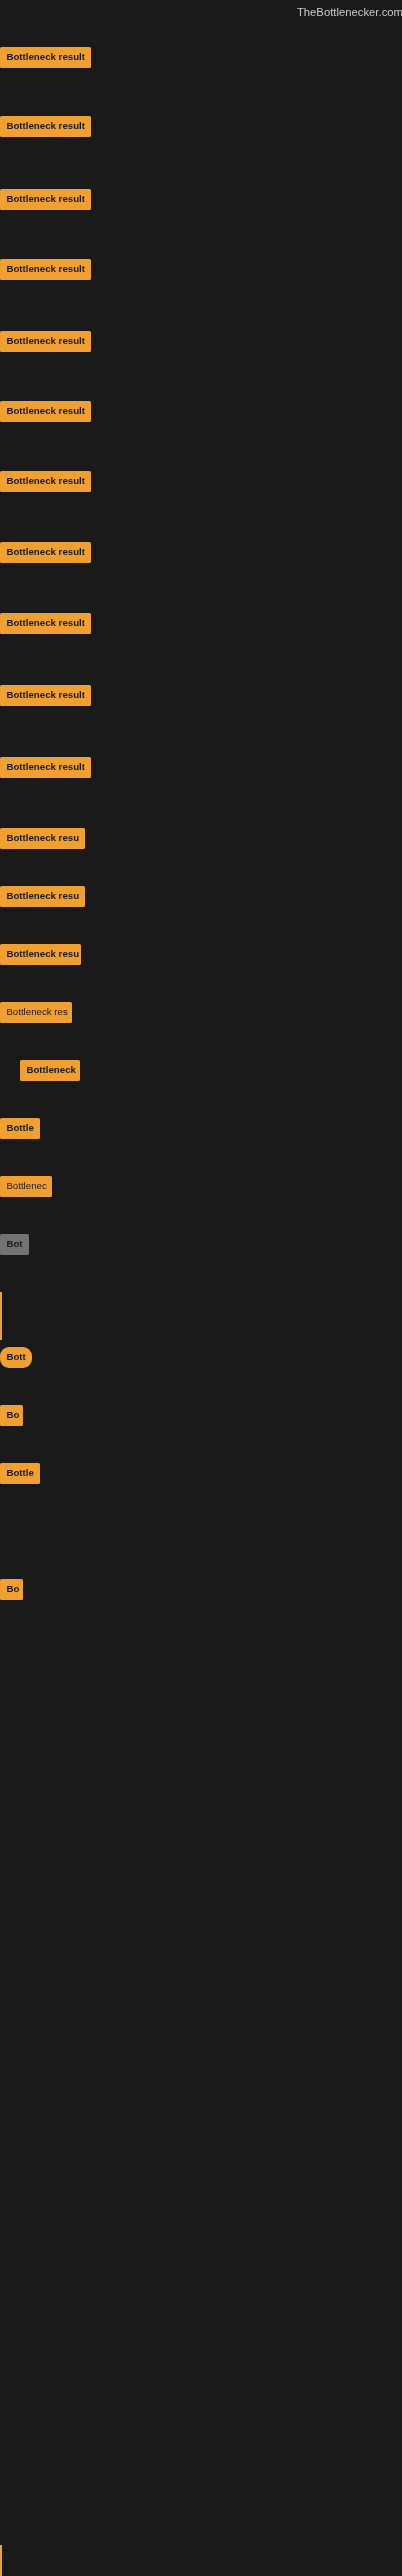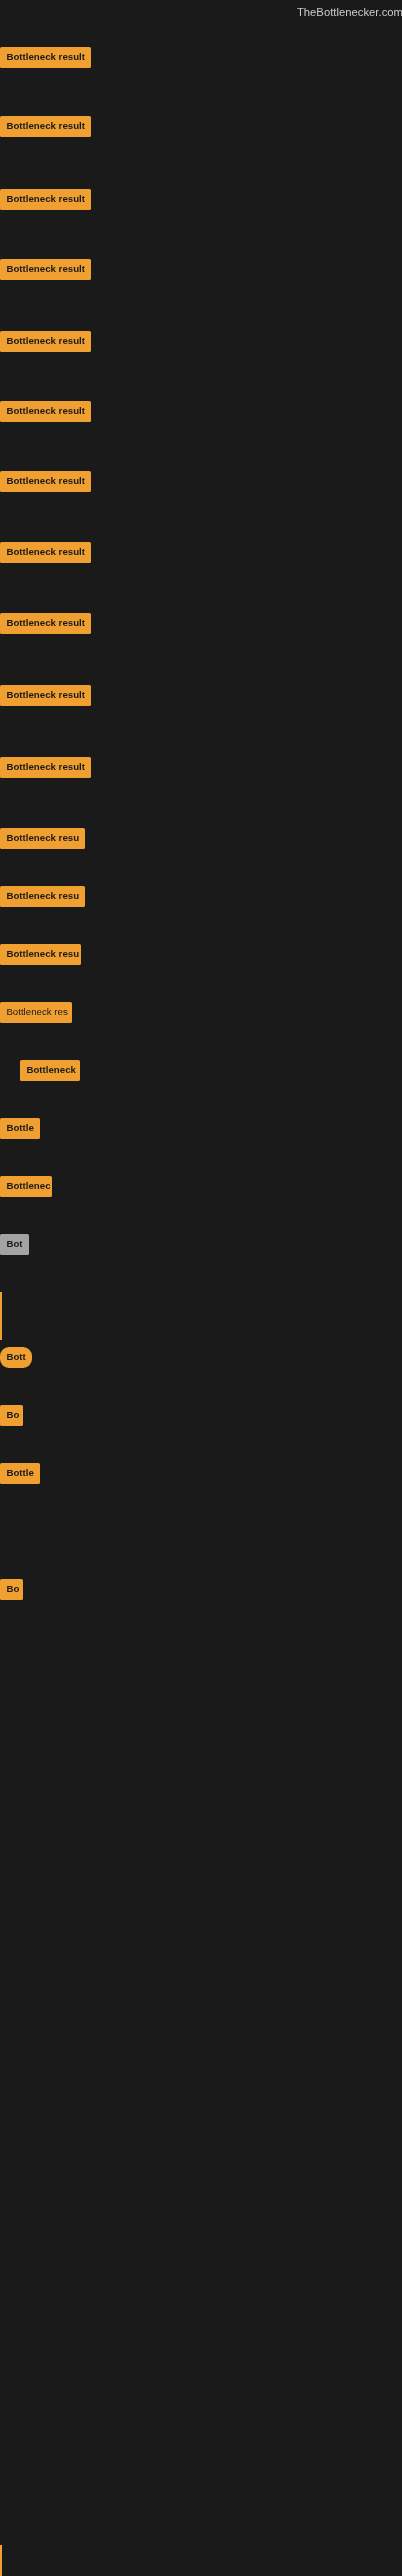--- a/index.html
+++ b/index.html
@@ -41,22 +41,22 @@
     <div style="position: absolute; top: 517px; left: 0px; background-color: rgb(240, 160, 48); color: rgb(26, 26, 26); font-size: 9.7px; font-weight: bold; padding: 2.4px 6.4px; border-radius: 1.6px; white-space: nowrap; overflow: hidden; max-width: 115px; height: 21px; line-height: 16px; display: inline-block;">Bottleneck result</div>
     <div style="position: absolute; top: 588px; left: 0px; background-color: rgb(240, 160, 48); color: rgb(26, 26, 26); font-size: 9.7px; font-weight: bold; padding: 2.4px 6.4px; border-radius: 1.6px; white-space: nowrap; overflow: hidden; max-width: 117px; height: 21px; line-height: 16px; display: inline-block;">Bottleneck result</div>
     <div style="position: absolute; top: 660px; left: 0px; background-color: rgb(240, 160, 48); color: rgb(26, 26, 26); font-size: 9.7px; font-weight: bold; padding: 2.4px 6.4px; border-radius: 1.6px; white-space: nowrap; overflow: hidden; max-width: 115px; height: 21px; line-height: 16px; display: inline-block;">Bottleneck result</div>
     <div style="position: absolute; top: 732px; left: 0px; background-color: rgb(240, 160, 48); color: rgb(26, 26, 26); font-size: 9.7px; font-weight: bold; padding: 2.4px 6.4px; border-radius: 1.6px; white-space: nowrap; overflow: hidden; max-width: 113px; height: 21px; line-height: 16px; display: inline-block;">Bottleneck result</div>
     <div style="position: absolute; top: 803px; left: 0px; background-color: rgb(240, 160, 48); color: rgb(26, 26, 26); font-size: 9.7px; font-weight: bold; padding: 2.4px 6.4px; border-radius: 1.6px; white-space: nowrap; overflow: hidden; max-width: 97px; height: 21px; line-height: 16px; display: inline-block;">Bottleneck resu</div>
     <div style="position: absolute; top: 861px; left: 0px; background-color: rgb(240, 160, 48); color: rgb(26, 26, 26); font-size: 9.7px; font-weight: bold; padding: 2.4px 6.4px; border-radius: 1.6px; white-space: nowrap; overflow: hidden; max-width: 89px; height: 21px; line-height: 16px; display: inline-block;">Bottleneck resu</div>
     <div style="position: absolute; top: 919px; left: 0px; background-color: rgb(240, 160, 48); color: rgb(26, 26, 26); font-size: 9.7px; font-weight: bold; padding: 2.4px 6.4px; border-radius: 1.6px; white-space: nowrap; overflow: hidden; max-width: 81px; height: 21px; line-height: 16px; display: inline-block;">Bottleneck resu</div>
     <div style="position: absolute; top: 977px; left: 0px; background-color: rgb(240, 160, 48); color: rgb(26, 26, 26); font-size: 9.7px; font-weight: normal; padding: 2.4px 6.4px; border-radius: 1.6px; white-space: nowrap; overflow: hidden; max-width: 72px; height: 21px; line-height: 16px; display: inline-block;">Bottleneck res</div>
     <div style="position: absolute; top: 1035px; left: 0px; background-color: rgb(240, 160, 48); color: rgb(26, 26, 26); font-size: 9.7px; font-weight: bold; padding: 2.4px 6.4px; border-radius: 1.6px; white-space: nowrap; overflow: hidden; max-width: 60px; height: 21px; line-height: 16px; display: inline-block; margin-left: 20px;">Bottleneck</div>
     <div style="position: absolute; top: 1093px; left: 0px; background-color: rgb(240, 160, 48); color: rgb(26, 26, 26); font-size: 9.7px; font-weight: bold; padding: 2.4px 6.4px; border-radius: 1.6px; white-space: nowrap; overflow: hidden; max-width: 44px; height: 21px; line-height: 16px; display: inline-block;">Bottle</div>
-    <div style="position: absolute; top: 1151px; left: 0px; background-color: rgb(240, 160, 48); color: rgb(26, 26, 26); font-size: 9.7px; font-weight: bold; padding: 2.4px 6.4px; border-radius: 1.6px; white-space: nowrap; overflow: hidden; max-width: 52px; height: 21px; line-height: 16px; display: inline-block;">Bottlenec</div>
-    <div style="position: absolute; top: 1209px; left: 0px; background-color: #a3a3a3; color: rgb(26, 26, 26); font-size: 9.7px; font-weight: bold; padding: 2.4px 6.4px; border-radius: 1.6px; white-space: nowrap; overflow: hidden; max-width: 31px; height: 21px; line-height: 16px; display: inline-block;">Bot</div>
+    <div style="position: absolute; top: 1151px; left: 0px; background-color: rgb(240, 160, 48); color: rgb(26, 26, 26); font-size: 9.7px; font-weight: normal; padding: 2.4px 6.4px; border-radius: 1.6px; white-space: nowrap; overflow: hidden; max-width: 52px; height: 21px; line-height: 16px; display: inline-block;">Bottlenec</div>
+    <div style="position: absolute; top: 1209px; left: 0px; background-color: #737373; color: rgb(26, 26, 26); font-size: 9.7px; font-weight: bold; padding: 2.4px 6.4px; border-radius: 1.6px; white-space: nowrap; overflow: hidden; max-width: 31px; height: 21px; line-height: 16px; display: inline-block;">Bot</div>
     <div style="position: absolute; top: 1322px; left: 0px; background-color: rgb(240, 160, 48); color: rgb(26, 26, 26); font-size: 9.7px; font-weight: bold; padding: 2.4px 6.4px; border-radius: 9px; white-space: nowrap; overflow: hidden; max-width: 34px; height: 21px; line-height: 16px; display: inline-block;">Bott</div>
     <div style="position: absolute; top: 1380px; left: 0px; background-color: rgb(240, 160, 48); color: rgb(26, 26, 26); font-size: 9.7px; font-weight: bold; padding: 2.4px 6.4px; border-radius: 1.6px; white-space: nowrap; overflow: hidden; max-width: 22.5px; height: 21px; line-height: 16px; display: inline-block;">Bo</div>
     <div style="position: absolute; top: 1438px; left: 0px; background-color: rgb(240, 160, 48); color: rgb(26, 26, 26); font-size: 9.7px; font-weight: bold; padding: 2.4px 6.4px; border-radius: 1.6px; white-space: nowrap; overflow: hidden; max-width: 40px; height: 21px; line-height: 16px; display: inline-block;">Bottle</div>
     <div style="position: absolute; top: 1554px; left: 0px; background-color: rgb(240, 160, 48); color: rgb(26, 26, 26); font-size: 9.7px; font-weight: bold; padding: 2.4px 6.4px; border-radius: 1.6px; white-space: nowrap; overflow: hidden; max-width: 22.5px; height: 21px; line-height: 16px; display: inline-block;">Bo</div>
     <div style="position: absolute; top: 1267px; left: 0px; width: 2.4px; height: 48px; background-color: rgb(240, 160, 48);"></div>
     <div style="position: absolute; top: 2520px; left: 0px; width: 2.4px; height: 32px; background-color: rgb(240, 160, 48);"></div>
   </div>
 
 
 </body></html>

